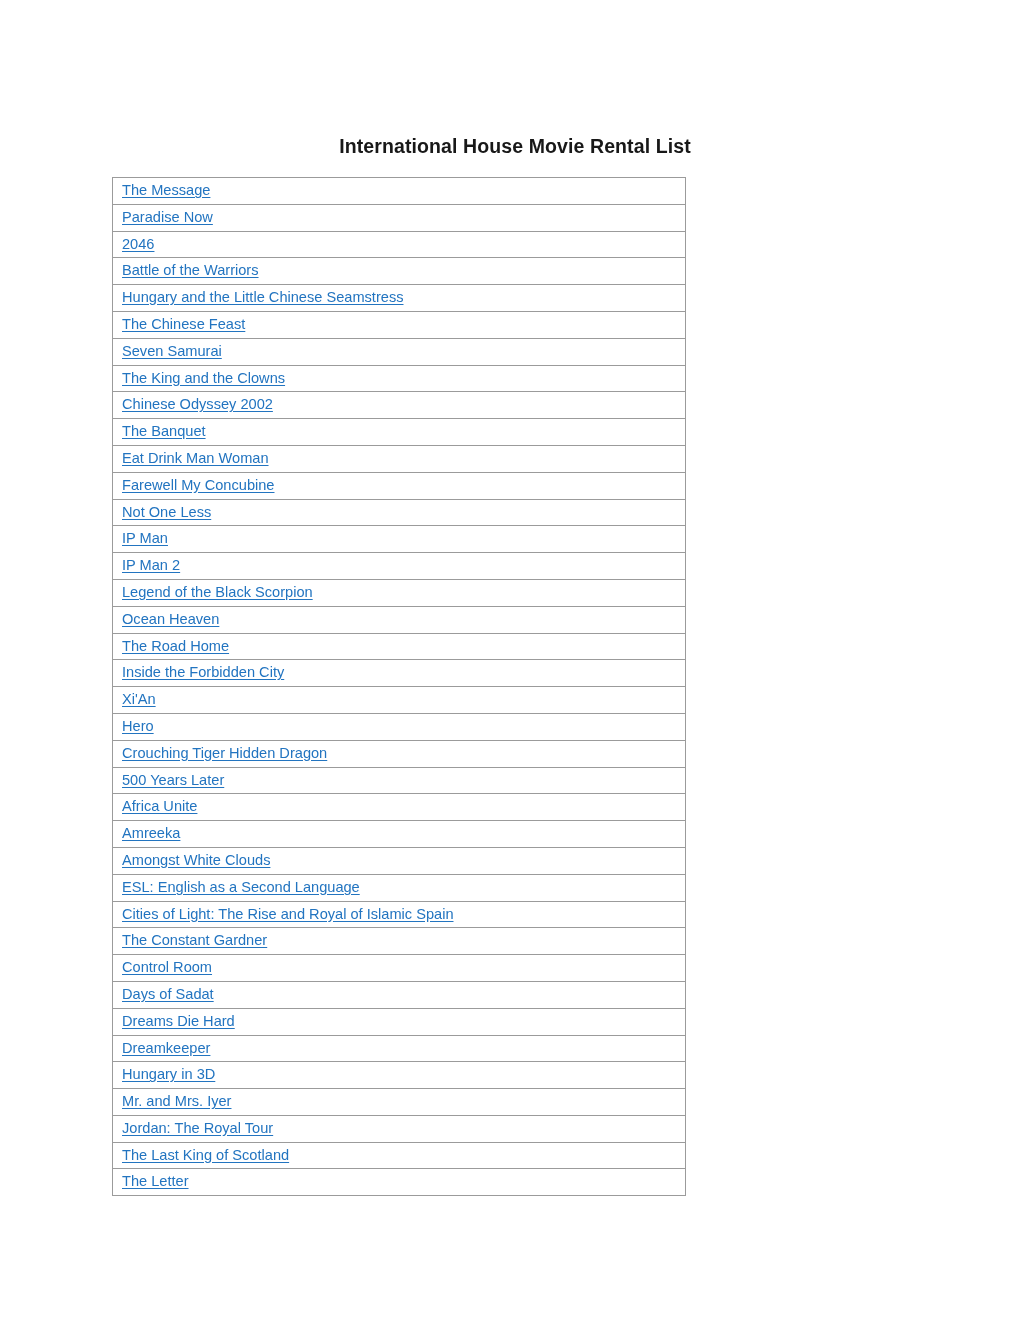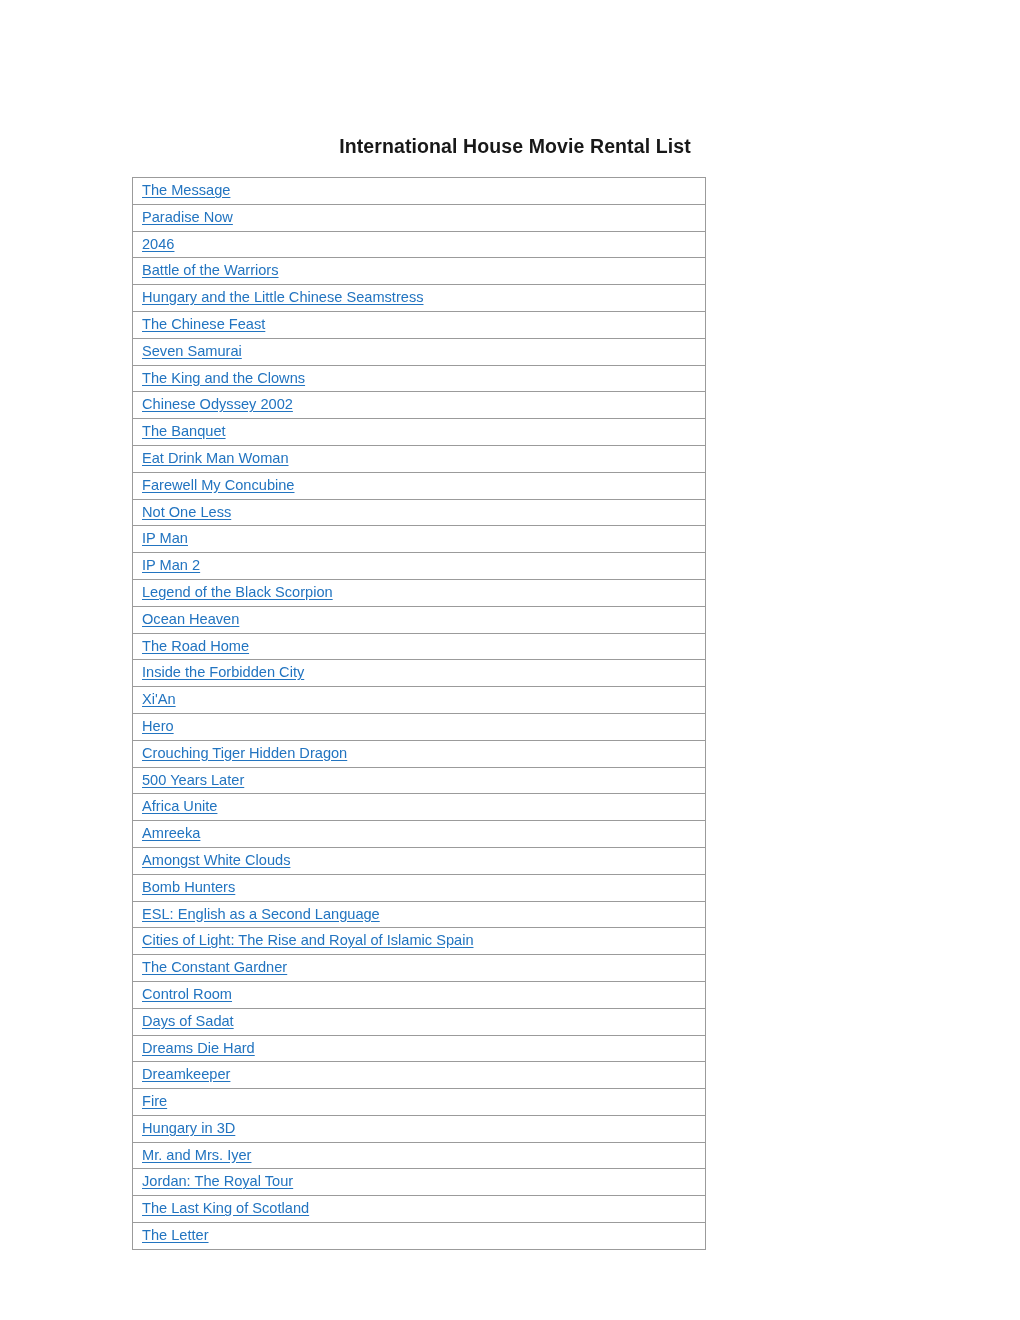--- a/index.html
+++ b/index.html
@@ -34,21 +34,21 @@
     font-weight: bold;
     color: #181818;
     letter-spacing: 0.1px;
     line-height: 26px;
     white-space: nowrap;
   }
 
   
   .rental-table {
     position: absolute;
-    left: 132px;
+    left: 112px;
     top: 177px;
     width: 574px;
     border-collapse: collapse;
     table-layout: fixed;
     border: 1px solid #9b9b9b;
     background: #ffffff;
   }
   .rental-table tr {
     height: 25.8px;
   }
@@ -161,45 +161,39 @@
         <tr>
           <td><a class="movie-link" href="#">Africa Unite</a></td>
         </tr>
         <tr>
           <td><a class="movie-link" href="#">Amreeka</a></td>
         </tr>
         <tr>
           <td><a class="movie-link" href="#">Amongst White Clouds</a></td>
         </tr>
         <tr>
-          <td><a class="movie-link" href="#">Bomb Hunters</a></td>
-        </tr>
-        <tr>
           <td><a class="movie-link" href="#">ESL: English as a Second Language</a></td>
         </tr>
         <tr>
           <td><a class="movie-link" href="#">Cities of Light: The Rise and Royal of Islamic Spain</a></td>
         </tr>
         <tr>
           <td><a class="movie-link" href="#">The Constant Gardner</a></td>
         </tr>
         <tr>
           <td><a class="movie-link" href="#">Control Room</a></td>
         </tr>
         <tr>
           <td><a class="movie-link" href="#">Days of Sadat</a></td>
         </tr>
         <tr>
           <td><a class="movie-link" href="#">Dreams Die Hard</a></td>
         </tr>
         <tr>
           <td><a class="movie-link" href="#">Dreamkeeper</a></td>
-        </tr>
-        <tr>
-          <td><a class="movie-link" href="#">Fire</a></td>
         </tr>
         <tr>
           <td><a class="movie-link" href="#">Hungary in 3D</a></td>
         </tr>
         <tr>
           <td><a class="movie-link" href="#">Mr. and Mrs. Iyer</a></td>
         </tr>
         <tr>
           <td><a class="movie-link" href="#">Jordan: The Royal Tour</a></td>
         </tr>

